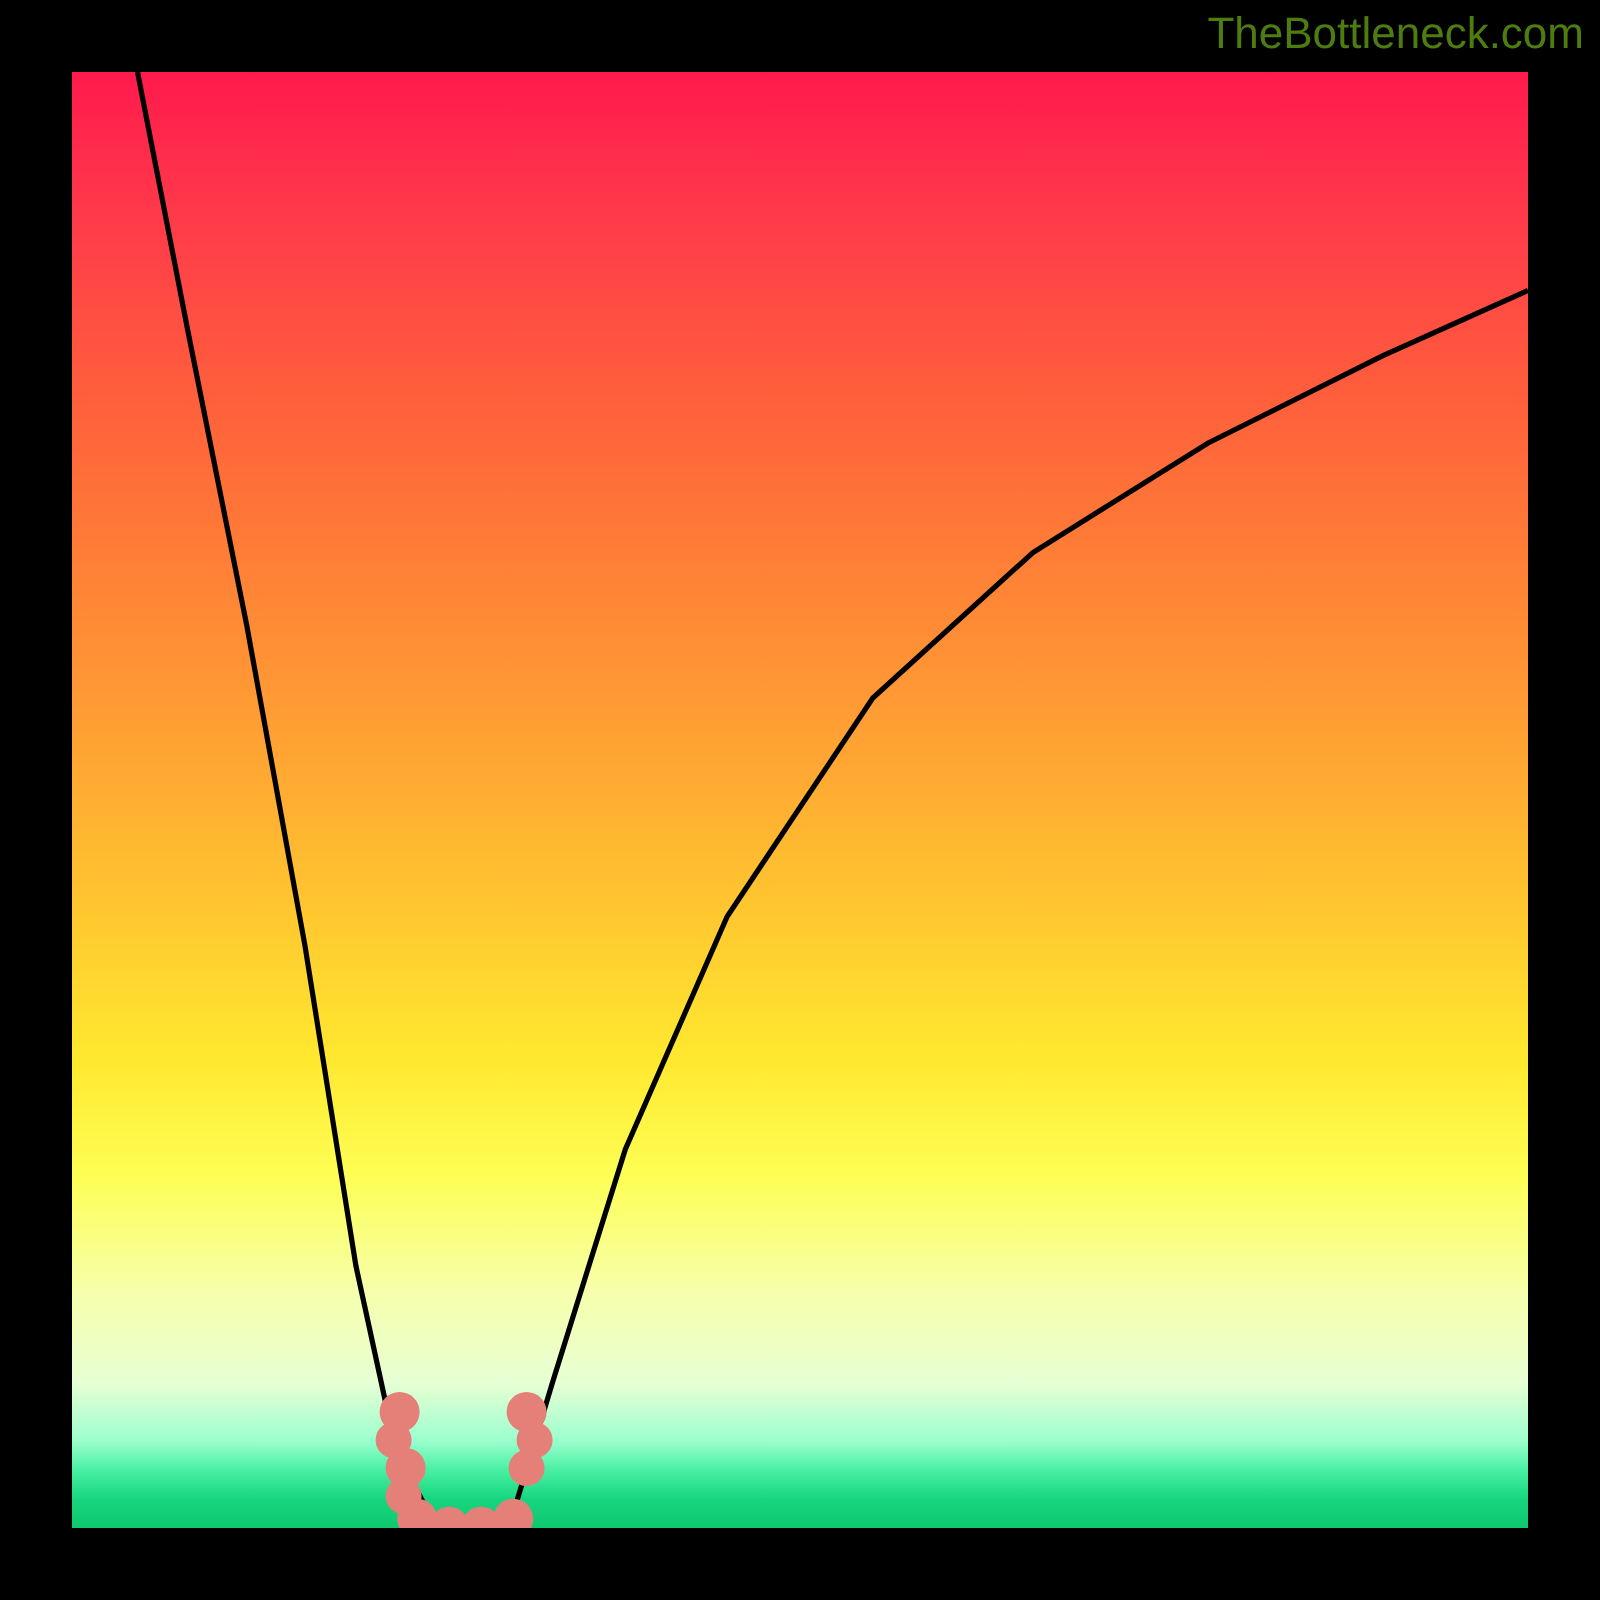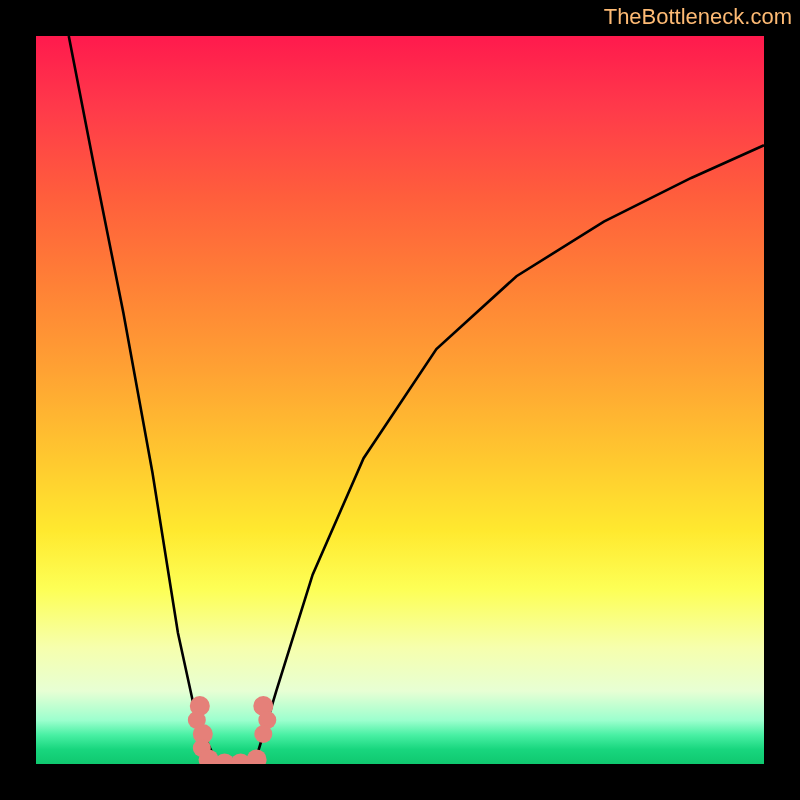--- a/index.html
+++ b/index.html
@@ -15,21 +15,21 @@
           #ffe92f 68%,
           #fdff56 76%,
           #f6ffad 84%,
           #e7ffd4 90%,
           #9cffce 94%,
           #49f0a4 96%,
           #18d67e 98%,
           #0fc86f 100%);
         }
   svg.curves{position:absolute;left:0;top:0;width:728px;height:728px;pointer-events:none;}
-  .wm{position:absolute;top:4px;right:8px;font:500 22px Arial,Helvetica,sans-serif;color:#fdba74;letter-spacing:0px;}
+  .wm{position:absolute;top:4px;right:8px;font:500 22px Arial,Helvetica,sans-serif;color:#4d7c0f;letter-spacing:0px;}
 </style>
 </head>
 <body>
 
 <div class="frame">
   <div class="plot">
     <svg class="curves" viewBox="0 0 728 728">
       <path id="curve-left" fill="none" stroke="#000" stroke-width="2.6" d="M32.76 0.00 L58.24 131.04 L87.36 276.64 L116.48 436.80 L141.96 596.96 L160.16 680.68 L171.08 706.16 L178.36 720.72 L182.00 728.00 "></path>
       <path id="curve-right" fill="none" stroke="#000" stroke-width="2.6" d="M218.40 728.00 L240.24 655.20 L276.64 538.72 L327.60 422.24 L400.40 313.04 L480.48 240.24 L567.84 185.64 L655.20 141.96 L728.00 109.20 "></path>
       <path id="curve-floor" fill="none" stroke="#000" stroke-width="2.6" d="M 182 728 L 218.4 728"></path>

